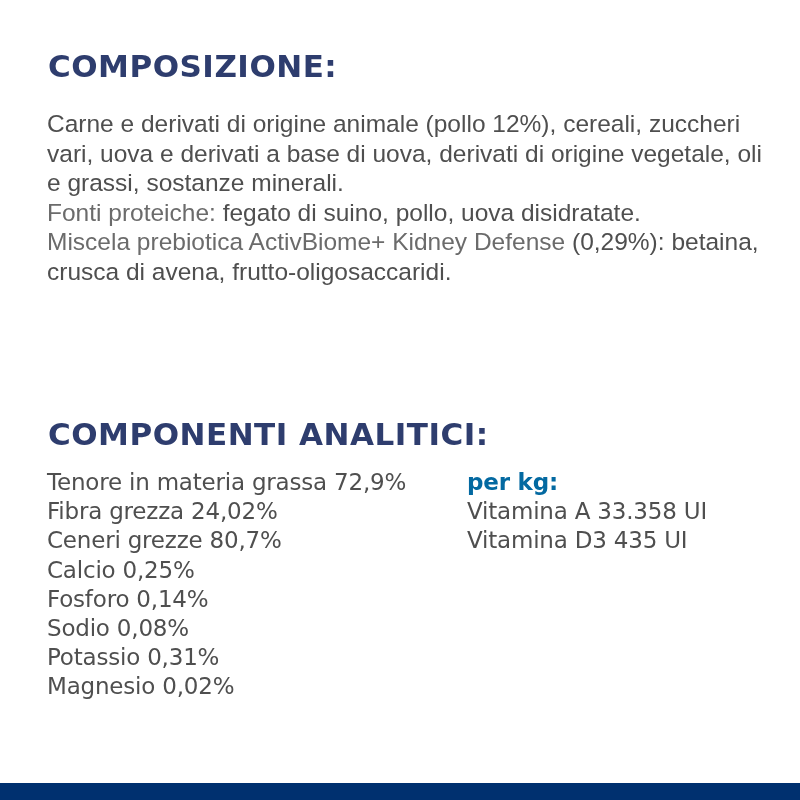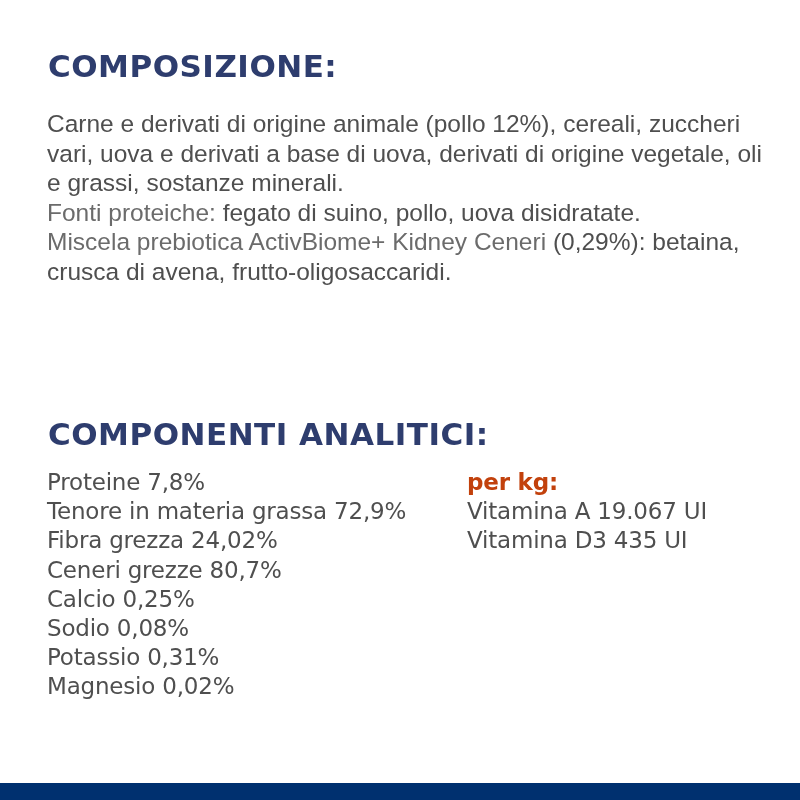--- a/index.html
+++ b/index.html
@@ -65,54 +65,54 @@
       padding: 0;
       list-style: none;
       font-family: "DejaVu Sans", sans-serif;
       font-size: 23px;
       line-height: 29.2px;
       color: #4f4f4f;
       letter-spacing: -0.2px;
     }
     .vitamins .per-kg {
       font-weight: bold;
-      color: #c2410c;
+      color: #0369a1;
     }
     .bottom-band {
       position: absolute;
       left: 0;
       top: 783px;
       width: 800px;
       height: 17px;
       background: #00306f;
     }
   </style>
 </head>
 <body>
 
 <h1 id="h-composizione" class="heading">COMPOSIZIONE:</h1>
 
 <div class="composition">
   <p>Carne e derivati di origine animale (pollo 12%), cereali, zuccheri vari, uova e derivati a base di uova, derivati di origine vegetale, oli e grassi, sostanze minerali.</p>
   <p><span class="label">Fonti proteiche:</span><span> fegato di suino, pollo, uova disidratate.</span></p>
-  <p><span class="label">Miscela prebiotica ActivBiome+ Kidney Ceneri</span><span> (0,29%): betaina, crusca di avena, frutto-oligosaccaridi.</span></p>
+  <p><span class="label">Miscela prebiotica ActivBiome+ Kidney Defense</span><span> (0,29%): betaina, crusca di avena, frutto-oligosaccaridi.</span></p>
 </div>
 
 <h1 id="h-componenti" class="heading">COMPONENTI ANALITICI:</h1>
 
 <ul class="analytics">
-  <li>Proteine 7,8%</li>
   <li>Tenore in materia grassa 72,9%</li>
   <li>Fibra grezza 24,02%</li>
   <li>Ceneri grezze 80,7%</li>
   <li>Calcio 0,25%</li>
+  <li>Fosforo 0,14%</li>
   <li>Sodio 0,08%</li>
   <li>Potassio 0,31%</li>
   <li>Magnesio 0,02%</li>
 </ul>
 
 <ul class="vitamins">
   <li class="per-kg">per kg:</li>
-  <li>Vitamina A 19.067 UI</li>
+  <li>Vitamina A 33.358 UI</li>
   <li>Vitamina D3 435 UI</li>
 </ul>
 
 <div class="bottom-band"></div>
 
 </body></html>

